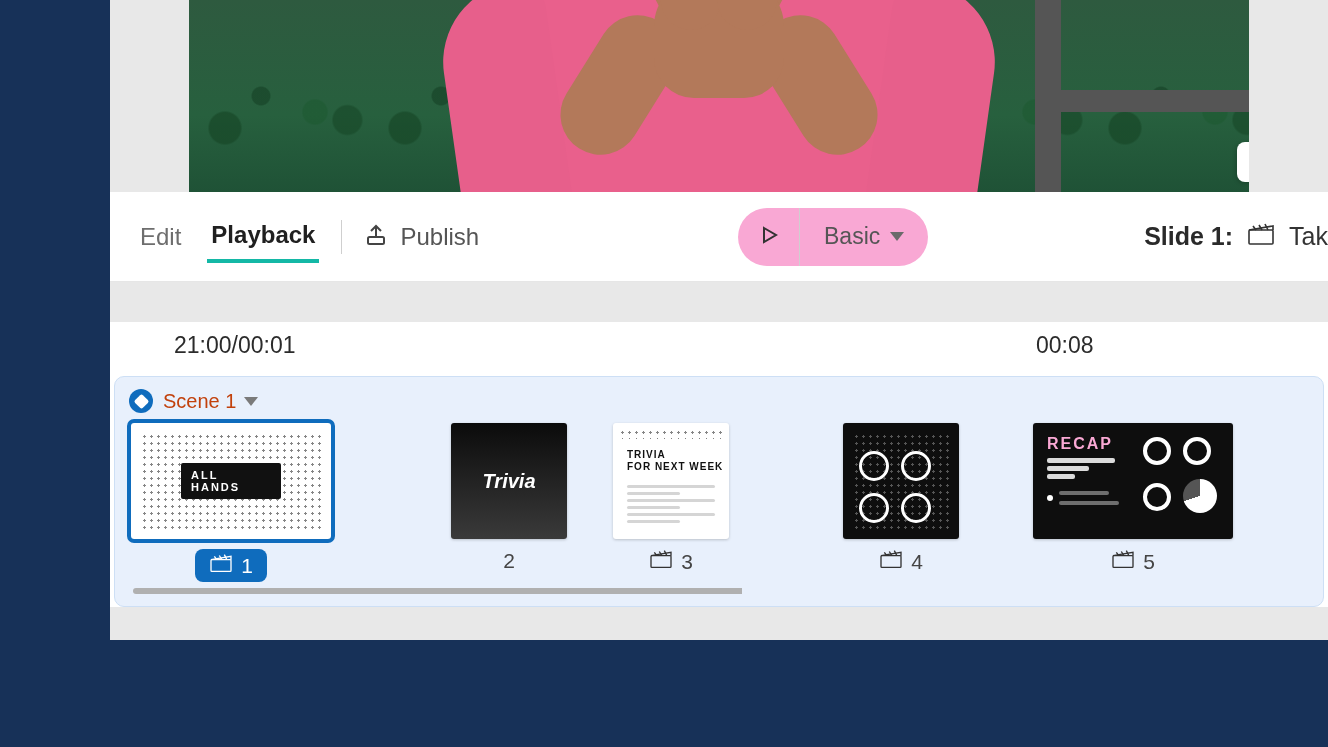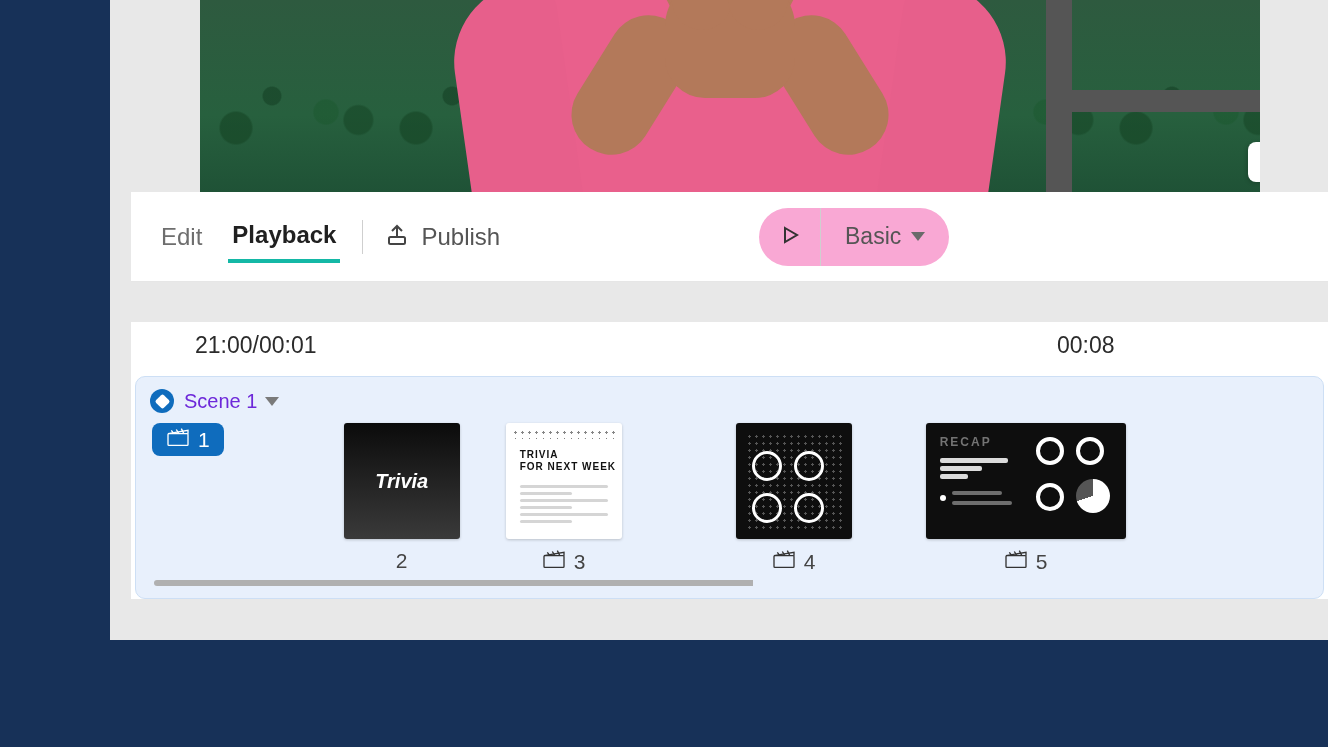--- a/index.html
+++ b/index.html
@@ -13,21 +13,20 @@
     }
     .app-window {
       position: absolute;
       left: 110px;
       top: 0;
       width: 1218px;
       height: 640px;
       background: #e8e8e8;
       display: flex;
       flex-direction: column;
-      padding-left: 21px;
     }
     .preview-area {
       position: relative;
       height: 192px;
       background: #e8e8e8;
       display: flex;
       justify-content: center;
     }
     .video-preview {
       position: relative;
@@ -248,21 +247,21 @@
       display:flex; align-items:center; gap:10px; padding:4px 0 6px 4px;
       cursor:pointer;
     }
     .diamond{
       width:24px; height:24px; background:#0f6cbd; border-radius:50%;
       display:flex;align-items:center;justify-content:center;
     }
     .diamond .inner{
       width:11px;height:11px;background:#fff;transform:rotate(45deg);border-radius:2px;
     }
-    .scene-header .lbl{ font-size:20px; color:#6d28d9;}
+    .scene-header .lbl{ font-size:20px; color:#c2410c;}
     .scene-header .chev-dn{ border-top-color:#7a7a7a; margin-left:-2px;}
 
     .thumbs-row{
       display:flex;
       gap:120px;
       padding:4px 6px 0 6px;
       align-items:flex-start;
     }
     .thumb-col{
       display:flex; flex-direction:column; align-items:center; gap:10px;
@@ -310,21 +309,21 @@
     .trivia-lines .ln.short{ width:60%;}
     .thumb.dark .ring{
       position:absolute; width:30px; height:30px; border:3px solid #fff; border-radius:50%;
     }
     .thumb.dark .ring.r1{ left:16px; top:28px;}
     .thumb.dark .ring.r2{ left:58px; top:28px;}
     .thumb.dark .ring.r3{ left:16px; top:70px;}
     .thumb.dark .ring.r4{ left:58px; top:70px;}
     .recap-title{
       position:absolute; left:14px; top:12px;
-      color:#737373; font-size:12px; letter-spacing:2px; font-weight:700;
+      color:#f9a8d4; font-size:16px; letter-spacing:2px; font-weight:700;
     }
     .recap-lines{
       position:absolute; left:14px; top:32px;
     }
     .recap-lines .bar{ height:5px; background:#fff; opacity:.85; margin:3px 0; border-radius:2px;}
     .recap-lines .bar.b1{ width:68px;}
     .recap-lines .bar.b2{ width:42px;}
     .recap-lines .bar.b3{ width:28px;}
     .recap-dot{
       position:absolute; left:14px; top:72px; width:6px; height:6px; border-radius:50%; background:#fff;
@@ -407,20 +406,31 @@
               <path d="M7 5l12 7-12 7z"></path>
             </svg>
         </span>
       </div>
       <div class="mode-seg">
         <span class="lbl">Basic</span>
         <span class="chev-dn"></span>
       </div>
     </div>
 
+    <div class="slide-info">
+      <span class="bold">Slide 1:</span>
+      <span class="clapper-icon">
+        <svg viewBox="0 0 28 24">
+            <rect x="2" y="8" width="24" height="14" rx="1"></rect>
+            <path d="M2 8l24-4v4"></path>
+            <path d="M6 4l3 4M12 3l3 5M18 2l3 6"></path>
+          </svg>
+      </span>
+      <span class="take">Tak</span>
+    </div>
   </div>
 
   <div class="sub-bar"></div>
 
   <div class="timeline">
     <div class="time-row">
       <span>21:00</span>
       <span> / </span>
       <span>00:01</span>
       <span class="time-right">00:08</span>
@@ -431,20 +441,24 @@
         <span class="diamond">
             <span class="inner"></span>
           </span>
         <span class="lbl">Scene 1</span>
         <span class="chev-dn"></span>
       </div>
 
       <div class="thumbs-row">
 
         <div class="thumb-col">
+          <div class="thumb selected">
+            <div class="dots-bg"></div>
+            <div class="pill-allhands">ALL HANDS</div>
+          </div>
           <div class="slide-idx badge">
             <span class="clapper-icon">
               <svg viewBox="0 0 28 24">
                   <rect x="2" y="8" width="24" height="14" rx="1"></rect>
                   <path d="M2 8l24-4v4"></path>
                   <path d="M6 4l3 4M12 3l3 5M18 2l3 6"></path>
                 </svg>
             </span>
             <span>1</span>
           </div>

